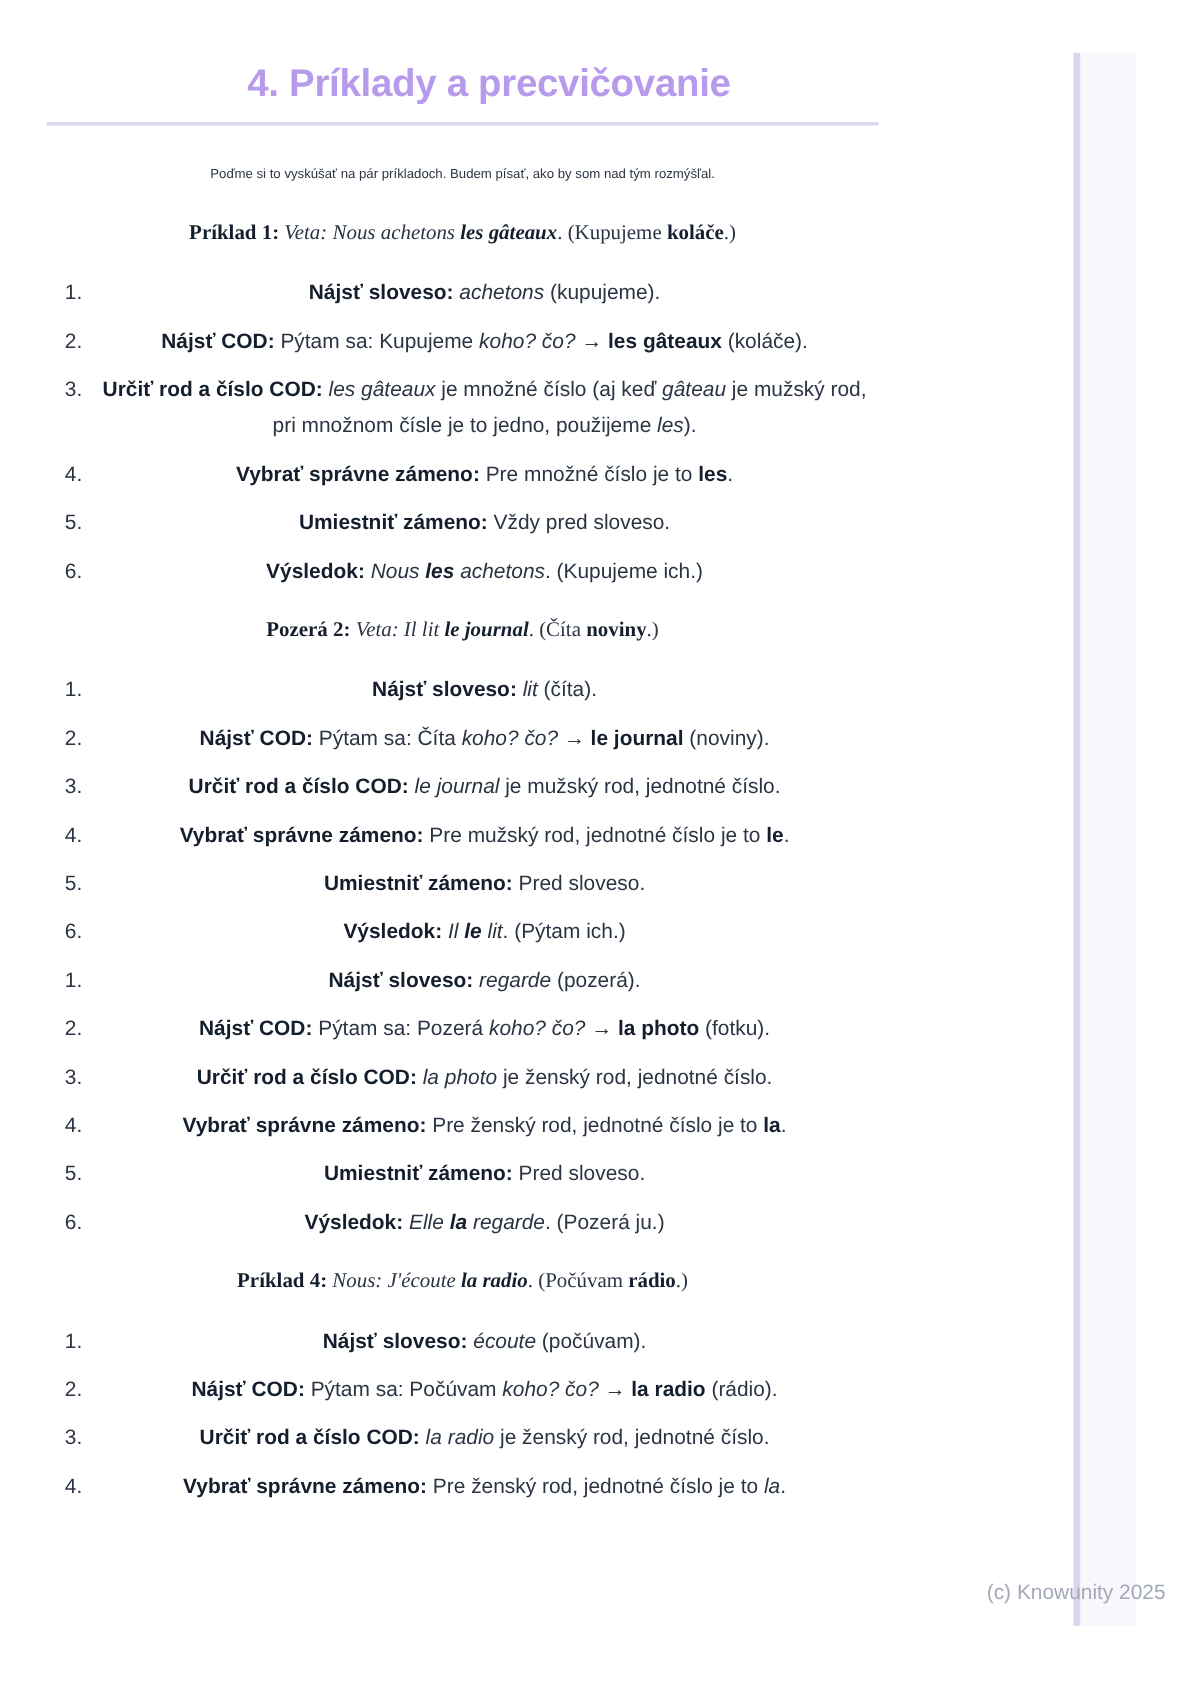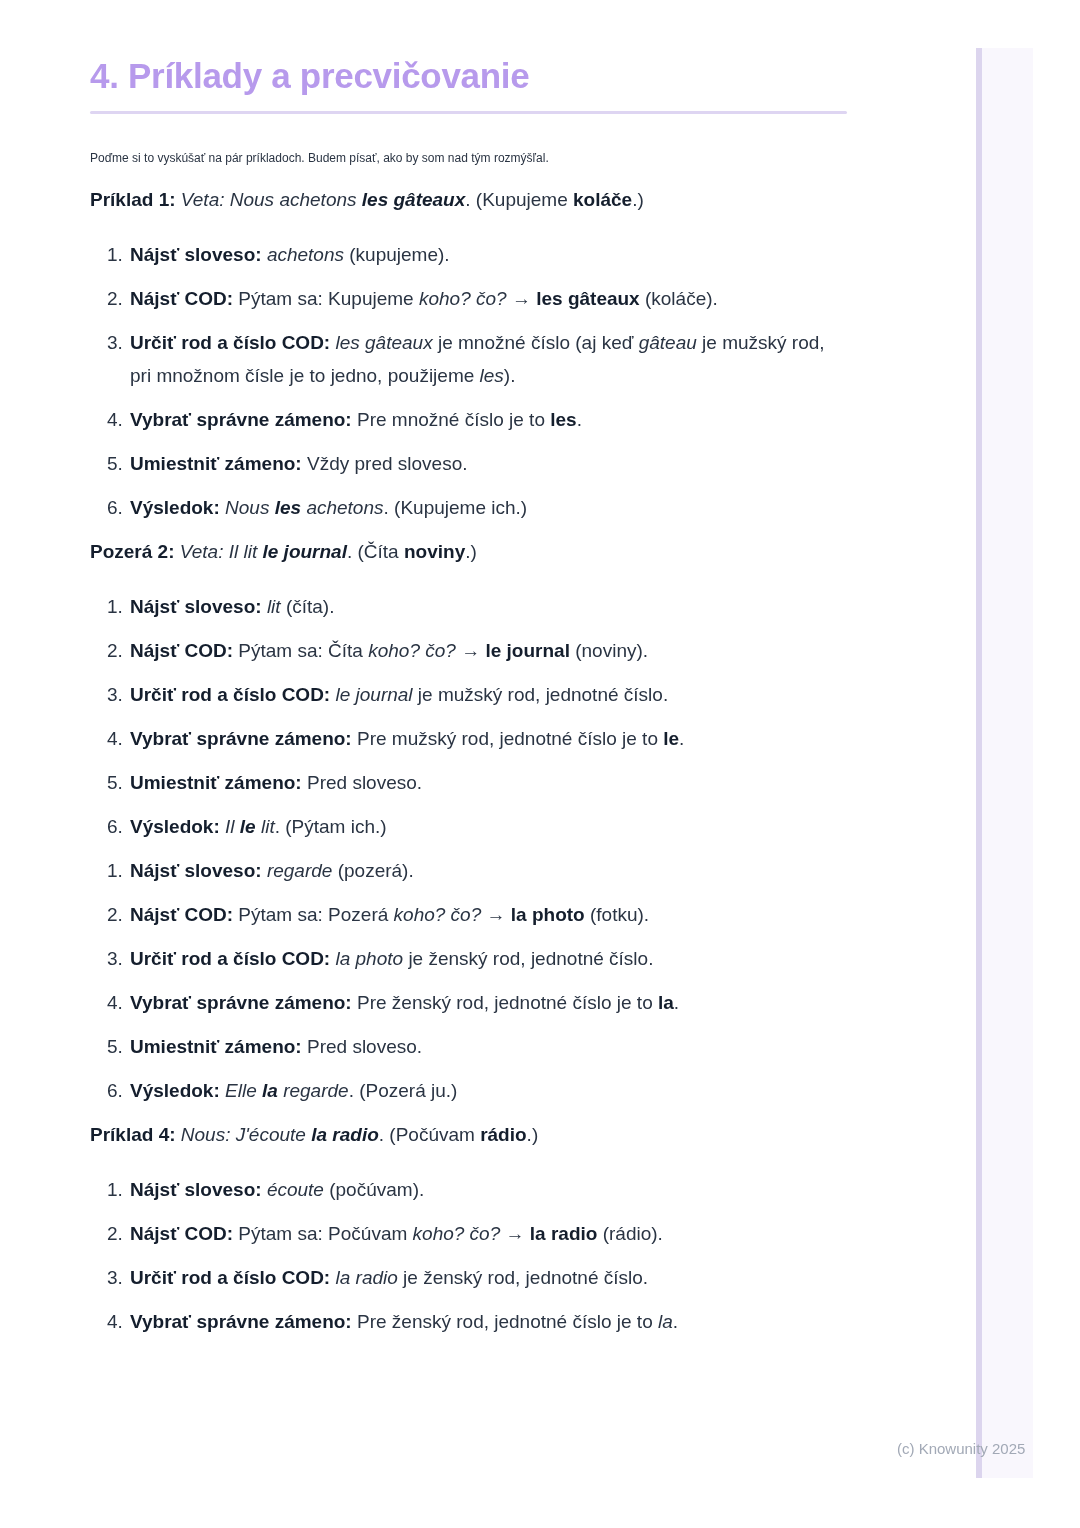--- a/index.html
+++ b/index.html
@@ -15,22 +15,23 @@
   html,body{background:#ffffff;}
   body{
     width:1080px;height:1528px;
     position:relative;
     overflow:hidden;
     font-family:"Liberation Sans","DejaVu Sans",sans-serif;
     color:var(--text);
   }
   .content{
     position:relative;
-    padding:56px 0 0 90px;
+    padding:56px 0 0 42px;
     width:847px; 
+    text-align:center;
   }
   h1.title{
     font-size:35px;
     line-height:40px;
     font-weight:700;
     letter-spacing:-0.3px;
     color:var(--title);
   }
   .divider{
     margin-top:15px;
@@ -40,23 +41,24 @@
     border-radius:2px;
   }
   p.intro{
     margin-top:28px;
     width:757px;
     font-size:12px;
     line-height:33px;
   }
   section.example{width:757px;}
   p.exh{
-    margin:8px 0 22px 0;
+    margin:20px 0 22px 0;
     font-size:19px;
     line-height:33px;
+    font-family:Liberation Serif, serif;
   }
   ol.steps{
     margin:0;
     padding-left:38px;
     list-style:decimal;
   }
   ol.steps li{
     font-size:19px;
     line-height:33px;
     margin-bottom:11px;
@@ -74,21 +76,21 @@
     top:48px;
     width:57px;
     height:1430px;
     background:var(--edge-strip);
     border-left:6px solid var(--edge-strip-border);
   }
   .footer{
     position:absolute;
     left:897px;
     top:1440px;
-    font-size:15px;
+    font-size:19px;
     line-height:18px;
     color:var(--footer);
     white-space:nowrap;
     z-index:2;
   }
 </style>
 </head>
 <body>
 
 <div class="content">

